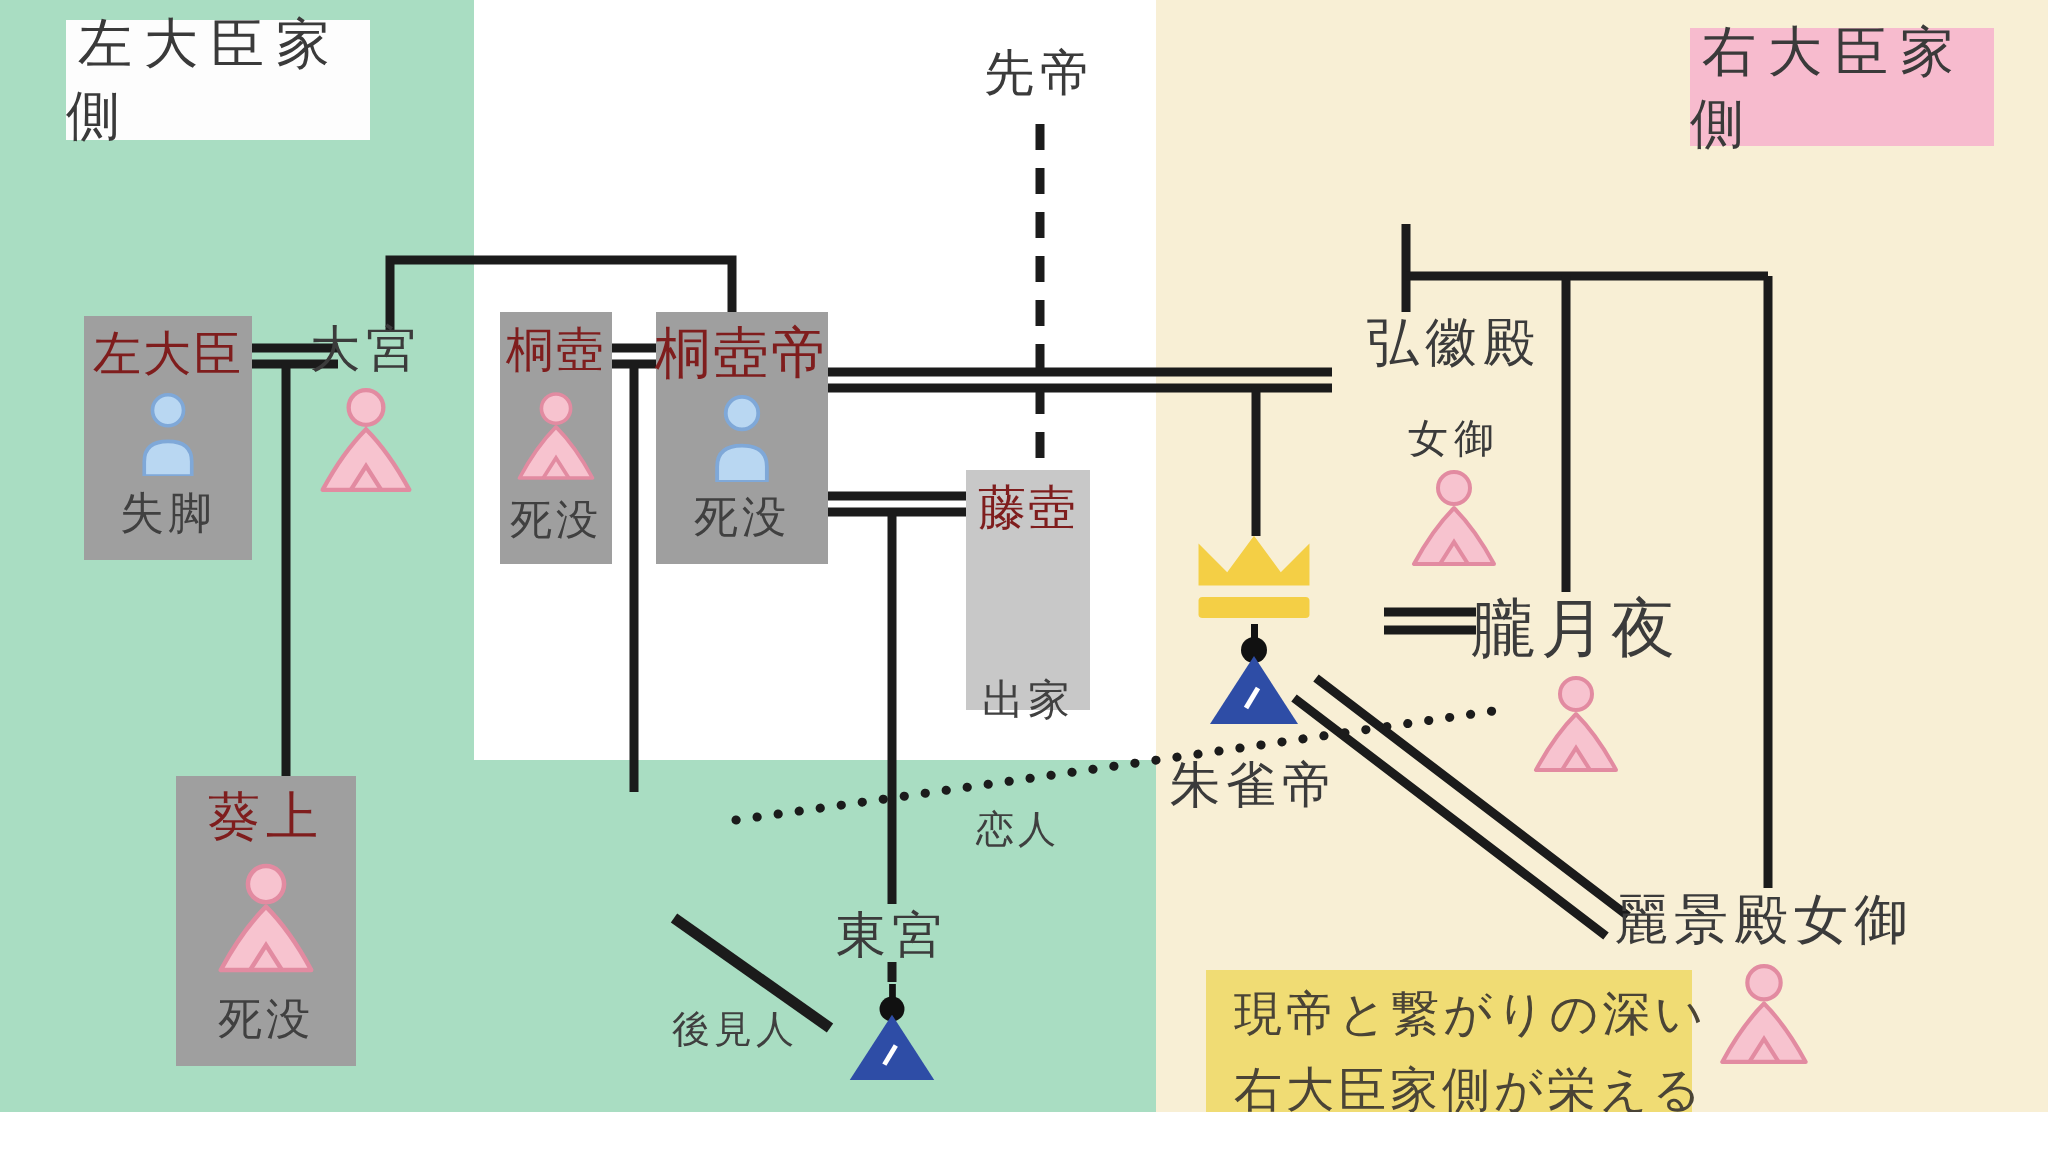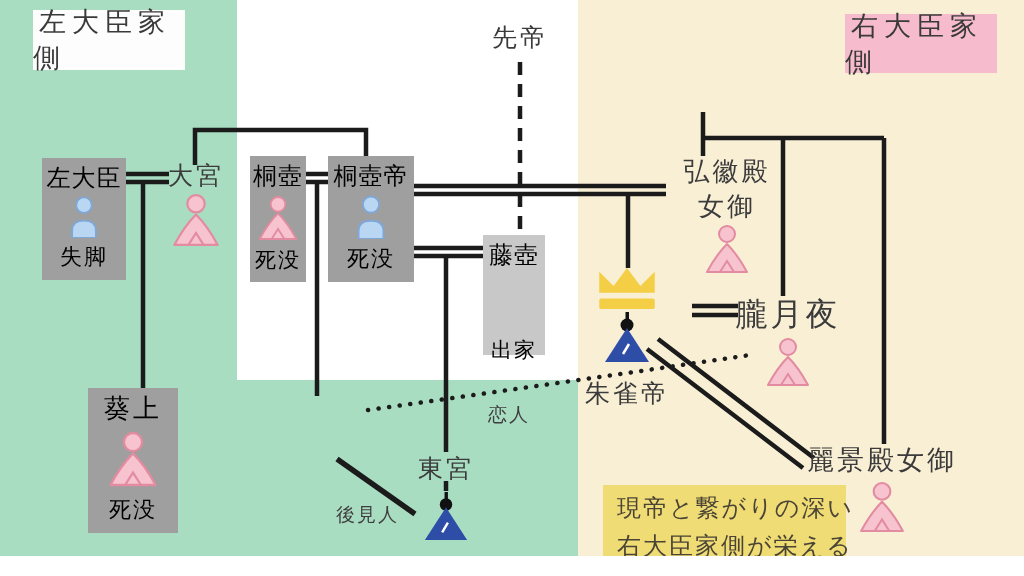--- a/index.html
+++ b/index.html
@@ -19,24 +19,24 @@
   .family-label.right{background:var(--pink_label);}
   .wires{position:absolute;left:0;top:0;}
   .w{stroke:var(--line);stroke-width:4.5;fill:none;}
   .w.dashed{stroke-dasharray:13 9;}
   .w.dotted{stroke-dasharray:0.1 10.5;stroke-linecap:round;}
   .w.thick{stroke-width:5.5;}
   .node{
     position:absolute;display:flex;flex-direction:column;align-items:center;
   }
   .node .nname{font-size:25px;letter-spacing:3px;white-space:nowrap;line-height:1.1;}
-  .node .nstatus{font-size:22px;letter-spacing:2px;color:#000000;white-space:nowrap;}
+  .node .nstatus{font-size:22px;letter-spacing:2px;color:#404040;white-space:nowrap;}
   .node.boxed{background:var(--gray_box);justify-content:space-between;padding:7px 0 8px 0;box-sizing:border-box;}
   .node.boxed.light{background:var(--light_gray_box);gap:34px;}
-  .node.boxed .nname{color:#000000;}
+  .node.boxed .nname{color:#7f1d1d;}
   .person{display:block;}
   .annot{position:absolute;font-size:19px;letter-spacing:2px;color:#3f3f3f;white-space:nowrap;}
   .note{
     position:absolute;background:var(--yellow_note);
     display:flex;flex-direction:column;justify-content:center;
     padding:0 14px;box-sizing:border-box;
   }
   .note div{font-size:24px;letter-spacing:2px;color:#4a4436;line-height:38px;white-space:nowrap;}
 </style>
 </head>
@@ -78,41 +78,41 @@
 
   <div class="node boxed" style="left:42px;top:158px;width:84px;height:122px">
     <div class="nname" style="font-size:24px;letter-spacing:1px">左大臣</div>
     <svg class="person" width="38" height="42" viewBox="0 0 40 46">
       <circle cx="20" cy="10" r="8.5" style="fill:var(--male_fill);stroke:var(--male_stroke);stroke-width:2"></circle>
       <path d="M7 46 L7 38 Q7 27 20 27 Q33 27 33 38 L33 46 Z" style="fill:var(--male_fill);stroke:var(--male_stroke);stroke-width:2;stroke-linejoin:round"></path>
     </svg>
     <div class="nstatus">失脚</div>
   </div>
 
-  <div class="node" style="left:163px;top:162px;width:66px">
+  <div class="node" style="left:150px;top:162px;width:66px">
     <div class="nname">大宮</div>
     <svg class="person" style="margin-top:4px" width="50" height="52" viewBox="0 0 46 48">
       <circle cx="23" cy="9" r="8" style="fill:var(--female_fill);stroke:var(--female_stroke);stroke-width:2"></circle>
       <path d="M23 19 C18 24 10 34 3 47 L43 47 C36 34 28 24 23 19 Z" style="fill:var(--female_fill);stroke:var(--female_stroke);stroke-width:2;stroke-linejoin:round"></path>
       <path d="M16 47 L23 36 L30 47" style="fill:none;stroke:var(--female_stroke);stroke-width:2"></path>
     </svg>
   </div>
 
   <div class="node boxed" style="left:250px;top:156px;width:56px;height:126px">
     <div class="nname" style="font-size:24px;letter-spacing:1px">桐壺</div>
     <svg class="person" width="42" height="44" viewBox="0 0 46 48">
       <circle cx="23" cy="9" r="8" style="fill:var(--female_fill);stroke:var(--female_stroke);stroke-width:2"></circle>
       <path d="M23 19 C18 24 10 34 3 47 L43 47 C36 34 28 24 23 19 Z" style="fill:var(--female_fill);stroke:var(--female_stroke);stroke-width:2;stroke-linejoin:round"></path>
       <path d="M16 47 L23 36 L30 47" style="fill:none;stroke:var(--female_stroke);stroke-width:2"></path>
     </svg>
     <div class="nstatus" style="font-size:21px">死没</div>
   </div>
 
   <div class="node boxed" style="left:328px;top:156px;width:86px;height:126px">
-    <div class="nname" style="font-size:24px;letter-spacing:1px">桐壺帝</div>
+    <div class="nname" style="font-size:28px;letter-spacing:1px">桐壺帝</div>
     <svg class="person" width="40" height="44" viewBox="0 0 40 46">
       <circle cx="20" cy="10" r="8.5" style="fill:var(--male_fill);stroke:var(--male_stroke);stroke-width:2"></circle>
       <path d="M7 46 L7 38 Q7 27 20 27 Q33 27 33 38 L33 46 Z" style="fill:var(--male_fill);stroke:var(--male_stroke);stroke-width:2;stroke-linejoin:round"></path>
     </svg>
     <div class="nstatus">死没</div>
   </div>
 
   <div class="node boxed light" style="left:483px;top:235px;width:62px;height:120px">
     <div class="nname" style="font-size:24px;letter-spacing:1px">藤壺</div>
     <svg class="person" width="42" height="42" viewBox="0 0 46 48">
@@ -144,21 +144,21 @@
       <rect x="24.5" y="0" width="3.5" height="10" fill="#111"></rect>
       <circle cx="26" cy="13" r="6.5" fill="#111"></circle>
       <path d="M26 16 L4 50 L48 50 Z" style="fill:var(--robe_navy)"></path>
       <line x1="22" y1="42" x2="28" y2="32" stroke="#ffffff" stroke-width="2.5"></line>
     </svg>
   </div>
 
 
   <div class="node" style="left:676px;top:158px;width:102px">
     <div class="nname" style="font-size:26px">弘徽殿</div>
-    <div class="nname" style="font-size:26px;margin-top:6px">女御</div>
+    <div class="nname" style="font-size:20px;margin-top:22px">女御</div>
     <svg class="person" style="margin-top:4px" width="46" height="48" viewBox="0 0 46 48">
       <circle cx="23" cy="9" r="8" style="fill:var(--female_fill);stroke:var(--female_stroke);stroke-width:2"></circle>
       <path d="M23 19 C18 24 10 34 3 47 L43 47 C36 34 28 24 23 19 Z" style="fill:var(--female_fill);stroke:var(--female_stroke);stroke-width:2;stroke-linejoin:round"></path>
       <path d="M16 47 L23 36 L30 47" style="fill:none;stroke:var(--female_stroke);stroke-width:2"></path>
     </svg>
   </div>
 
   <div class="node" style="left:583px;top:266px;width:88px">
     <svg width="62" height="44" viewBox="0 0 64 46">
       <polygon points="3,28 3,6 18,21 32,2 46,21 61,6 61,28" style="fill:var(--crown_yellow)"></polygon>

